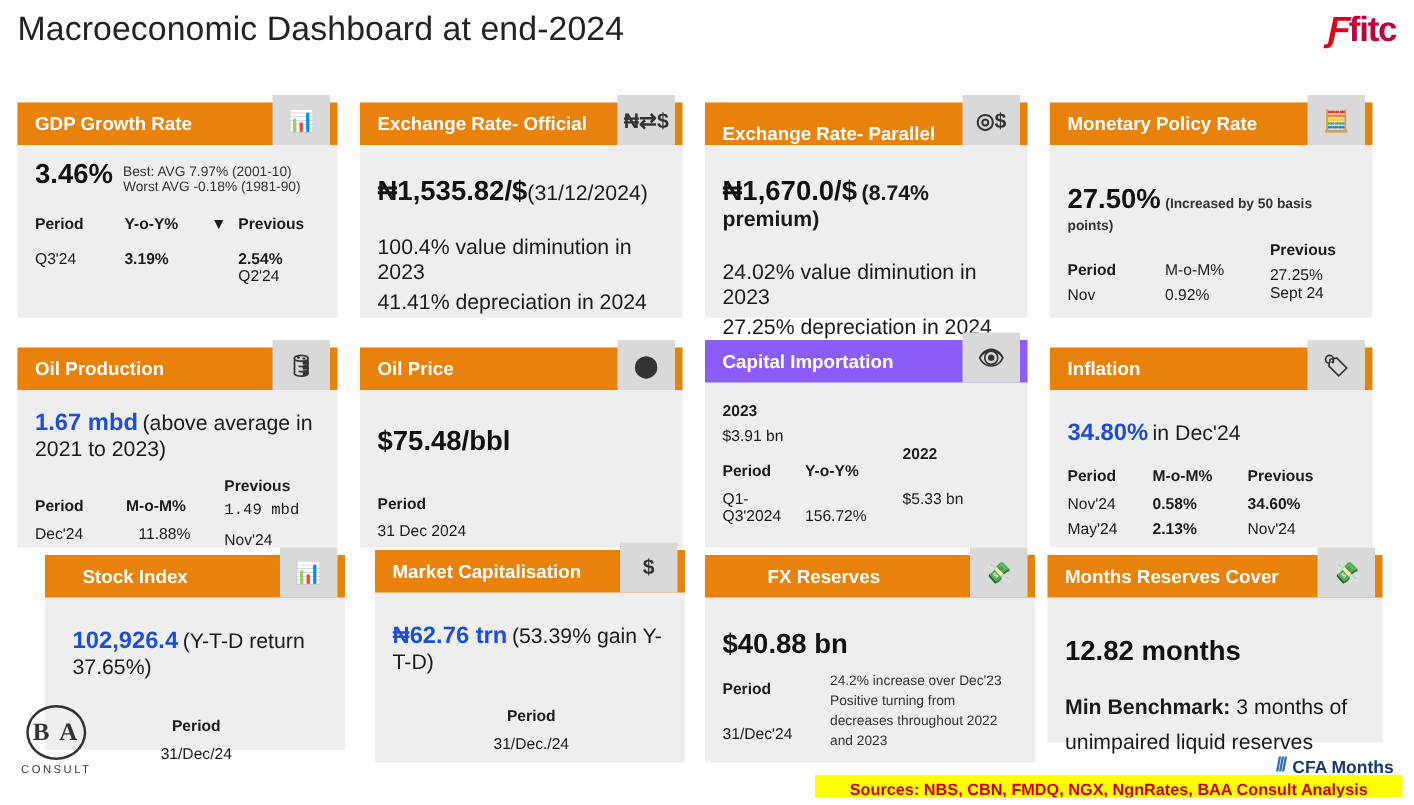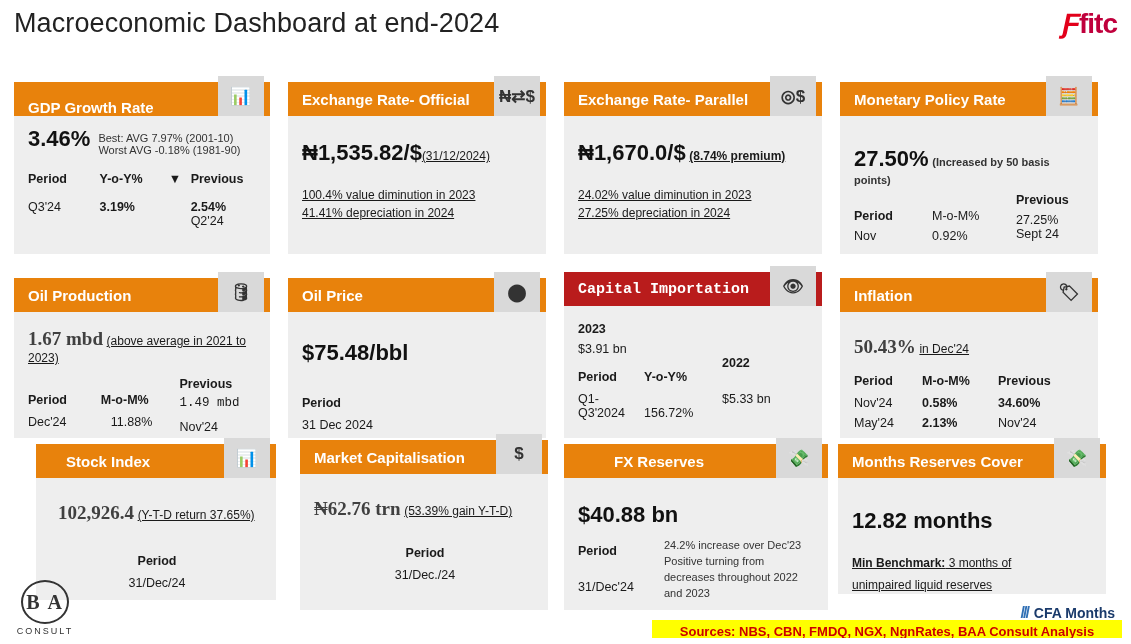--- a/index.html
+++ b/index.html
@@ -31,35 +31,35 @@
     font-size:15px; position:relative;
   }
   .card-head .ico {
     position:absolute; right:6px; top:-6px;
     width:46px; height:40px; background:#d9d9d9;
     display:flex; align-items:center; justify-content:center;
     font-size:17px; color:#333;
   }
   .card-body { padding:10px 12px 8px 14px; font-size:13px; }
   .big { font-size:22px; font-weight:bold; color:#111; }
-  .big-sm { font-size:19px; font-weight:bold; color:#404040;font-family:Liberation Serif, serif; }
-  .sub { font-size:12px;text-decoration:underline; }
+  .big-sm { font-size:19px; font-weight:bold; color:#1d4ed8; }
+  .sub { font-size:17px; }
   .tiny { font-size:11px; color:#333; }
   .grid3 { display:flex; gap:8px; margin-top:10px; }
   .col { display:flex; flex-direction:column; }
   .hd { font-weight:bold; font-size:12.5px; }
   .vl { font-size:12.5px; }
   .bold { font-weight:bold; }
   .sources {
     position:absolute; left:652px; top:620px; width:470px; height:22px;
     background:#ffff00; color:#cc0000; font-weight:bold; font-size:13px;
     display:flex; align-items:center; justify-content:center;
   }
   .baa {
-    position:absolute; left:8px; top:580px; width:74px; text-align:center;
+    position:absolute; left:8px; top:564px; width:74px; text-align:center;
     font-size:9px; letter-spacing:2px; color:#333;
   }
   .baa-circle {
     width:48px; height:44px; border:2px solid #333; border-radius:50%;
     margin:0 auto 2px; display:flex; align-items:center; justify-content:center;
     font-size:20px; font-weight:bold; font-family:"Liberation Serif", serif;
   }
   .cfa {
     position:absolute; right:16px; top:604px;
     display:flex; align-items:center; gap:6px;
@@ -71,21 +71,21 @@
 </head>
 <body>
 
 <div class="page-title">Macroeconomic Dashboard at end-2024</div>
 <div class="logo">
   <span class="slash">Ƒ</span>
     <span>fitc</span>
 </div>
 
 <div class="card" style="left:14px; top:82px; width:256px; height:172px;">
-  <div class="card-head" style="background:#e8820c;align-items:flex-end;">
+  <div class="card-head" style="background:#e8820c;">
     <span>GDP Growth Rate</span>
     <span class="ico">📊</span>
   </div>
   <div class="card-body">
     <div style="display:flex; align-items:flex-start; gap:8px;">
       <div class="big">3.46%</div>
       <div class="tiny" style="padding-top:6px;">
         <div>Best: AVG 7.97% (2001-10)</div>
         <div>Worst AVG -0.18% (1981-90)</div>
       </div>
@@ -119,21 +119,21 @@
   <div class="card-body">
     <div style="margin-top:14px;">
       <span class="big">₦1,535.82/$</span><span class="sub">(31/12/2024)</span>
     </div>
     <div class="sub" style="margin-top:22px;">100.4% value diminution in 2023</div>
     <div class="sub" style="margin-top:4px;">41.41% depreciation in 2024</div>
   </div>
 </div>
 
 <div class="card" style="left:564px; top:82px; width:258px; height:172px;">
-  <div class="card-head" style="background:#e8820c;">
+  <div class="card-head" style="background:#e8820c;align-items:flex-end;">
     <span>Exchange Rate- Parallel</span>
     <span class="ico">◎$</span>
   </div>
   <div class="card-body">
     <div style="margin-top:14px;">
       <span class="big">₦1,670.0/$</span>
       <span class="sub bold">(8.74% premium)</span>
     </div>
     <div class="sub" style="margin-top:22px;">24.02% value diminution in 2023</div>
     <div class="sub" style="margin-top:4px;">27.25% depreciation in 2024</div>
@@ -202,21 +202,21 @@
     <span class="ico">⬤</span>
   </div>
   <div class="card-body">
     <div class="big" style="margin-top:18px;">$75.48/bbl</div>
     <div class="hd" style="margin-top:30px;">Period</div>
     <div class="vl" style="margin-top:8px;">31 Dec 2024</div>
   </div>
 </div>
 
 <div class="card" style="left:564px; top:272px; width:258px; height:166px;">
-  <div class="card-head" style="background:#b91c1c;font-family:Liberation Mono, monospace;">
+  <div class="card-head" style="background:#8b5cf6;">
     <span>Capital Importation</span>
     <span class="ico">👁</span>
   </div>
   <div class="card-body">
     <div style="display:flex; margin-top:6px;">
       <div>
         <div class="hd">2023</div>
         <div class="vl" style="margin-top:6px;">$3.91 bn</div>
       </div>
     </div>
@@ -237,21 +237,21 @@
   </div>
 </div>
 
 <div class="card" style="left:840px; top:278px; width:258px; height:160px;">
   <div class="card-head" style="background:#e8820c;">
     <span>Inflation</span>
     <span class="ico">🏷</span>
   </div>
   <div class="card-body">
     <div style="margin-top:14px;">
-      <span class="big-sm">50.43%</span>
+      <span class="big-sm">34.80%</span>
       <span class="sub">in Dec'24</span>
     </div>
     <div style="display:flex; margin-top:16px;">
       <div class="col" style="width:68px;">
         <div class="hd">Period</div>
         <div class="vl" style="margin-top:8px;">Nov'24</div>
         <div class="vl" style="margin-top:6px;">May'24</div>
       </div>
       <div class="col" style="width:76px;">
         <div class="hd">M-o-M%</div>

